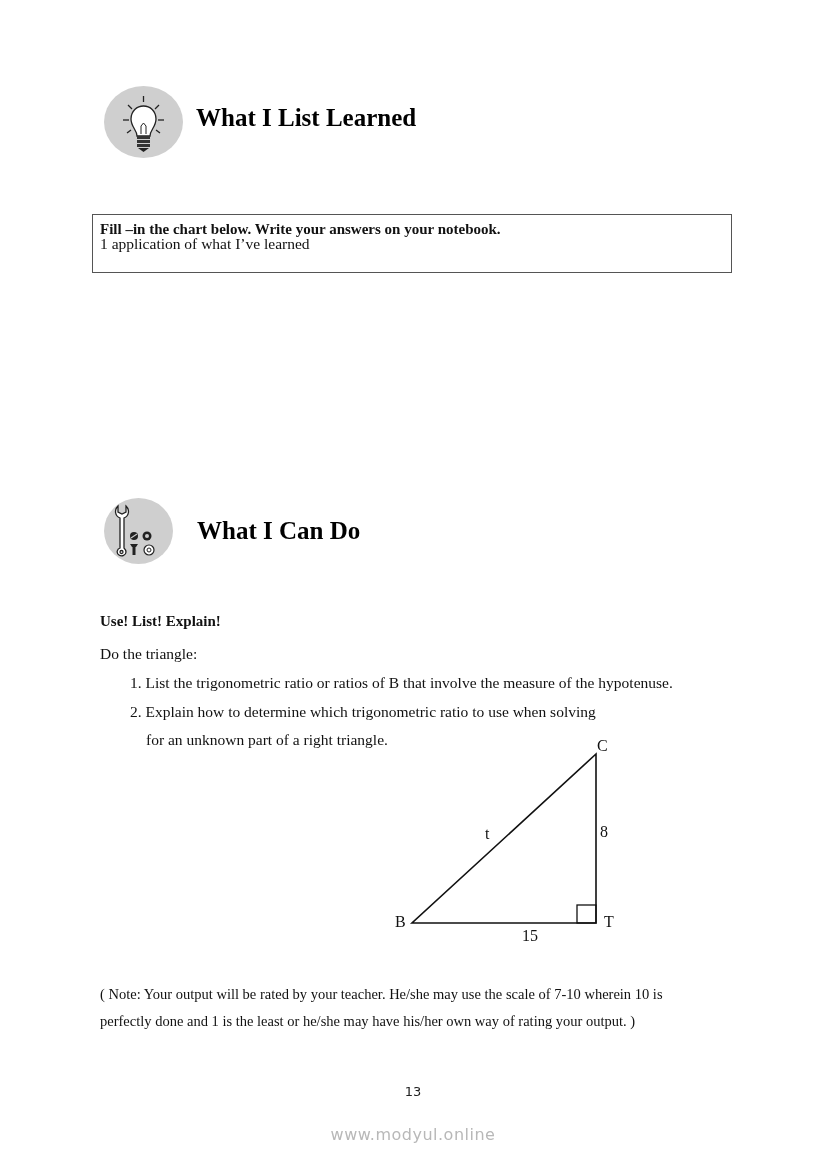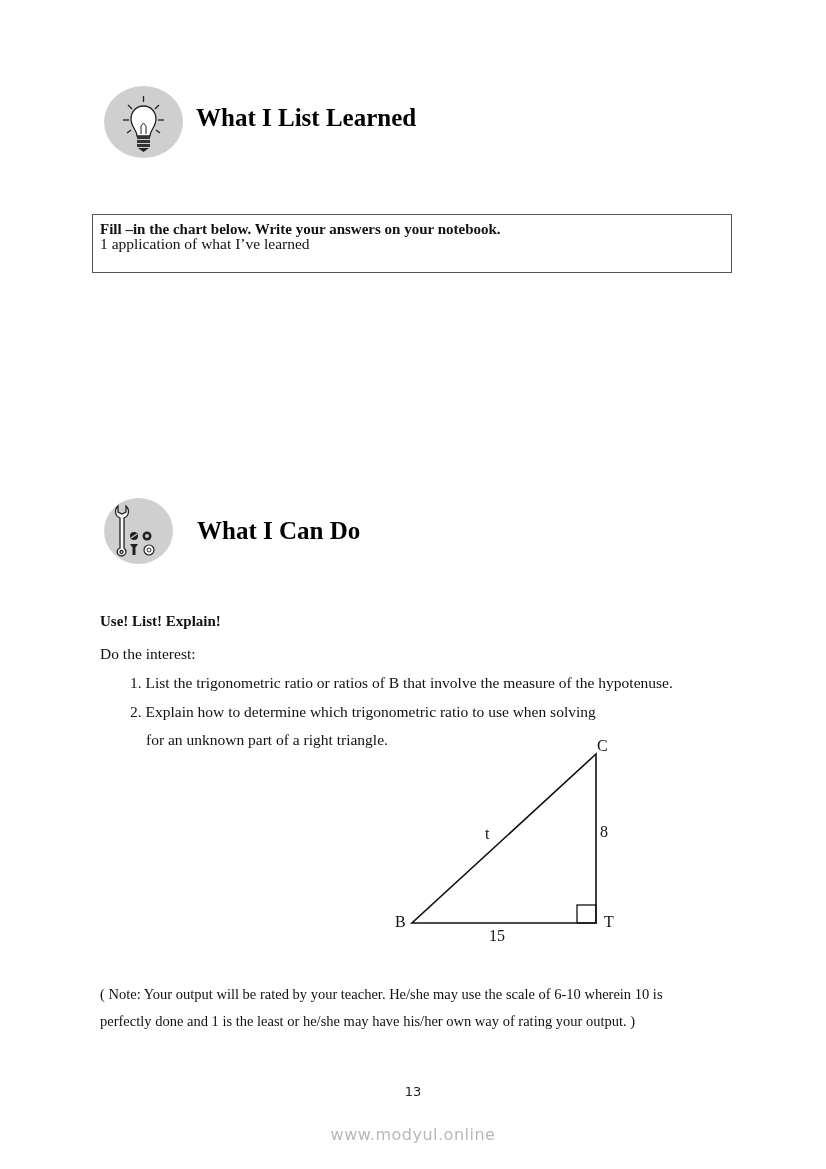--- a/index.html
+++ b/index.html
@@ -65,35 +65,35 @@
     <circle cx="43" cy="38" r="2" fill="#ccc"></circle>
     <path d="M26 46 L34 46 L32 49 L28 49 Z" fill="#222"></path>
     <rect x="28.5" y="49" width="3" height="8" fill="#222"></rect>
     <circle cx="45" cy="52" r="5" fill="#fff" stroke="#222" stroke-width="1.2"></circle>
     <circle cx="45" cy="52" r="2" fill="none" stroke="#222" stroke-width="1"></circle>
   </svg>
 </div>
 <div class="section-title" style="left:197px; top:517px;">What I Can Do</div>
 
 <div class="instr" style="left:100px; top:613px;">Use! List! Explain!</div>
-<div class="txt" style="left:100px; top:645px;">Do the interest:</div>
+<div class="txt" style="left:100px; top:645px;">Do the triangle:</div>
 <div class="txt" style="left:130px; top:674px;">1. List the trigonometric ratio or ratios of B that involve the measure of the hypotenuse.</div>
 <div class="txt" style="left:130px; top:703px;">2. Explain how to determine which trigonometric ratio to use when solving</div>
 <div class="txt" style="left:146px; top:731px;">for an unknown part of a right triangle.</div>
 
 <div class="abs" style="left:385px; top:730px; width:240px; height:220px;">
   <svg class="abs" width="240" height="220" viewBox="0 0 240 220" style="left:0; top:0;">
     <polygon points="27,193 211,193 211,24" fill="none" stroke="#111" stroke-width="1.6"></polygon>
     <rect x="192" y="175" width="19" height="18" fill="none" stroke="#111" stroke-width="1.3"></rect>
   </svg>
   <div class="lbl" style="left:212px; top:7px;">C</div>
   <div class="lbl" style="left:10px; top:183px;">B</div>
   <div class="lbl" style="left:219px; top:183px;">T</div>
   <div class="lbl" style="left:100px; top:95px;">t</div>
   <div class="lbl" style="left:215px; top:93px;">8</div>
-  <div class="lbl" style="left:104px; top:197px;font-family:Liberation Serif, serif;">15</div>
+  <div class="lbl" style="left:137px; top:197px;font-family:Liberation Serif, serif;">15</div>
 </div>
 
-<div class="note" style="left:100px; top:986px;">( Note: Your output will be rated by your teacher. He/she may use the scale of 6-10 wherein 10 is</div>
+<div class="note" style="left:100px; top:986px;">( Note: Your output will be rated by your teacher. He/she may use the scale of 7-10 wherein 10 is</div>
 <div class="note" style="left:100px; top:1013px;">perfectly done and 1 is the least or he/she may have his/her own way of rating your output. )</div>
 
 <div class="pagenum">13</div>
 <div class="watermark">www.modyul.online</div>
 
 </body></html>

